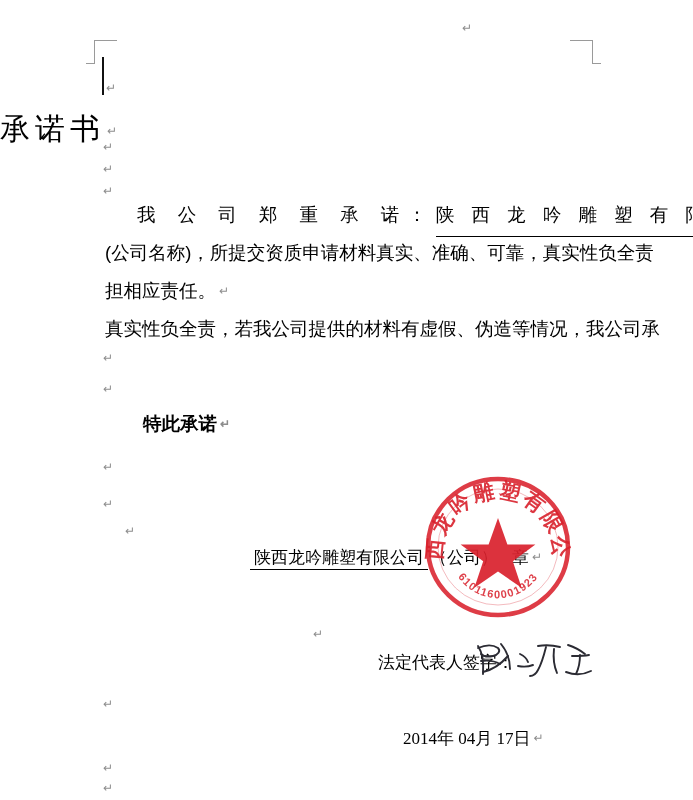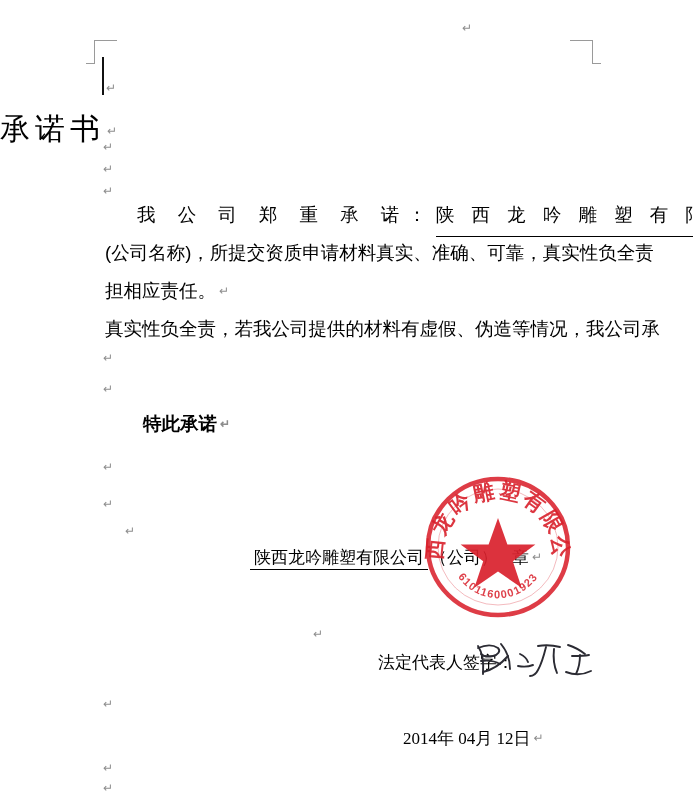--- a/index.html
+++ b/index.html
@@ -288,19 +288,19 @@
         <path d="M98,36 C106,39 115,39 123,35"></path>
       </g>
     </svg>
   </div>
 
   <div class="pilcrow" style="left:103px; top:698px;">↵</div>
 
   <div class="date-line">
     <span>2014</span><span class="cn">年</span>
     <span>04</span><span class="cn">月</span>
-    <span>12</span><span class="cn">日</span><span class="pm-inline">↵</span>
+    <span>17</span><span class="cn">日</span><span class="pm-inline">↵</span>
   </div>
 
   <div class="pilcrow" style="left:103px; top:762px;">↵</div>
   <div class="pilcrow" style="left:103px; top:782px;">↵</div>
 
 </div>
 
 </body></html>

